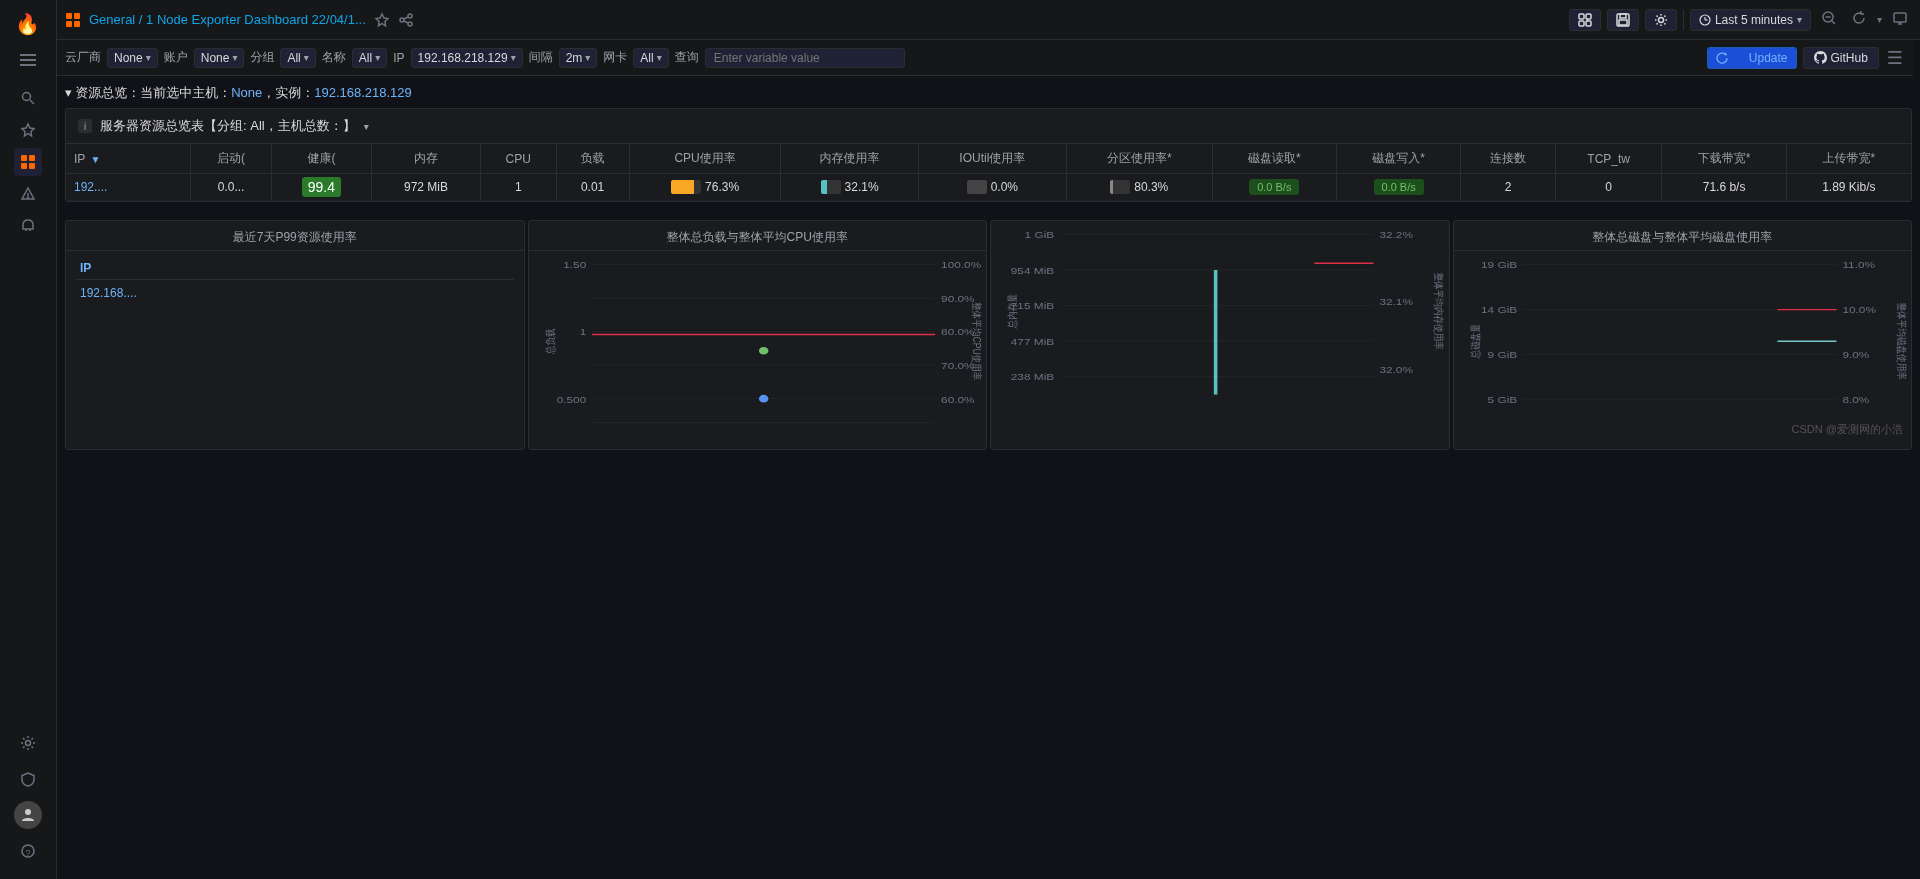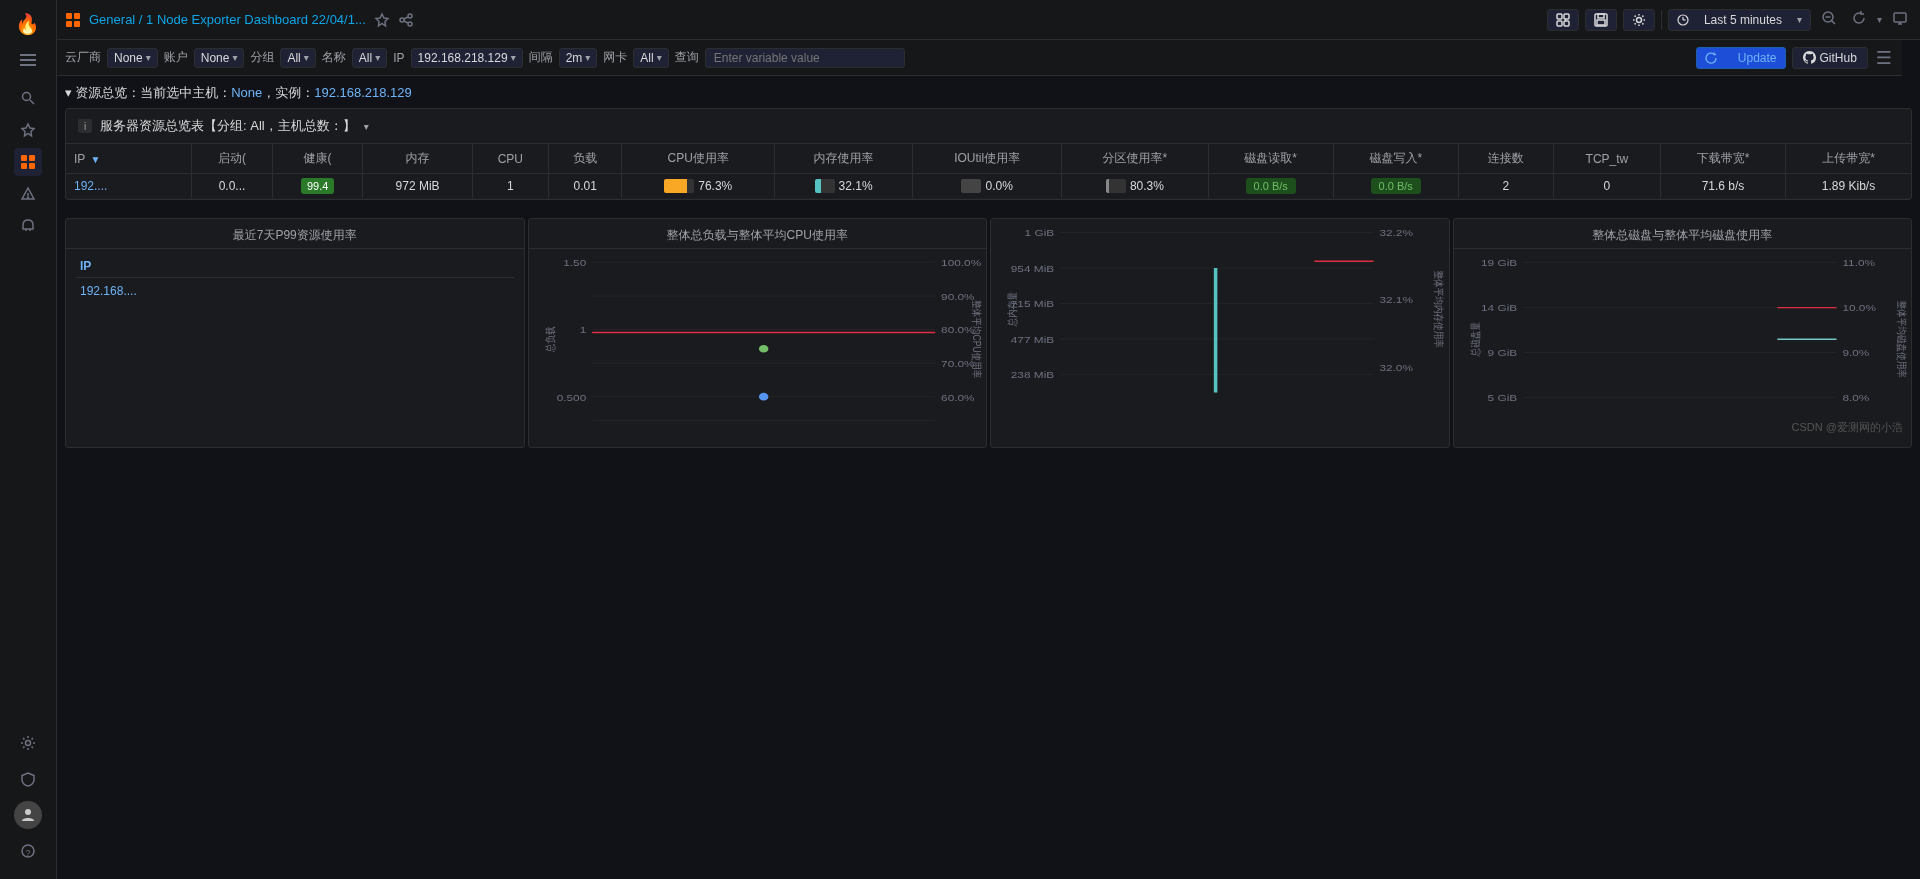--- a/index.html
+++ b/index.html
@@ -17,26 +17,26 @@
 
     
     .topnav {
       position: fixed; left: 57px; top: 0; right: 0; height: 40px;
       background: #161719; border-bottom: 1px solid #2c2d2f;
       display: flex; align-items: center; padding: 0 8px; gap: 8px; z-index: 99;
     }
     .topnav-title { font-size: 13px; color: #0ea5e9; white-space: nowrap; overflow: hidden; text-overflow: ellipsis; max-width: 340px; }
     .topnav-spacer { flex: 1; }
     .topnav-right { display: flex; align-items: center; gap: 6px; }
-    .topnav-btn { background: #1f2135; border: 1px solid #2c2d2f; color: #d8d9da; padding: 3px 8px; border-radius: 3px; cursor: pointer; font-size: 12px; display: flex; align-items: center; gap: 15px; }
+    .topnav-btn { background: #1f2135; border: 1px solid #2c2d2f; color: #d8d9da; padding: 3px 8px; border-radius: 3px; cursor: pointer; font-size: 12px; display: flex; align-items: center; gap: 4px; }
     .icon-btn { background: none; border: none; color: #6e7180; cursor: pointer; font-size: 16px; padding: 4px; }
 
     
     .varbar {
-      position: fixed; left: 57px; top: 40px; right: 18px; height: 36px;
+      position: fixed; left: 57px; top: 40px; right: 7px; height: 36px;
       background: #161719; border-bottom: 1px solid #2c2d2f;
       display: flex; align-items: center; padding: 0 8px; gap: 6px; z-index: 98;
     }
     .var-label { color: #9fa1a8; font-size: 12px; }
     .var-select { background: #1f2135; border: 1px solid #2c2d2f; color: #d8d9da; padding: 2px 6px; border-radius: 3px; cursor: pointer; font-size: 12px; display: flex; align-items: center; gap: 3px; }
     .var-input { background: #1f2135; border: 1px solid #2c2d2f; color: #6e7180; padding: 2px 8px; border-radius: 3px; font-size: 12px; flex: 1; max-width: 200px; }
     .update-btn { background: #1d4ed8; border: 1px solid #1e5fad; color: #6eb3f7; padding: 3px 8px; border-radius: 3px; cursor: pointer; font-size: 12px; display: flex; align-items: center; gap: 21px; }
     .github-btn { background: #1f2135; border: 1px solid #2c2d2f; color: #d8d9da; padding: 3px 10px; border-radius: 3px; cursor: pointer; font-size: 12px; display: flex; align-items: center; gap: 4px; }
     .varbar-menu { background: none; border: none; color: #6e7180; cursor: pointer; font-size: 18px; padding: 2px; }
 
@@ -57,21 +57,21 @@
     .panel-header { padding: 8px 12px; border-bottom: 1px solid #2c2d2f; display: flex; align-items: center; justify-content: space-between; }
     .panel-title { font-size: 13px; color: #d8d9da; }
     .panel-body { padding: 0; }
 
     
     .data-table { width: 100%; border-collapse: collapse; font-size: 12px; }
     .data-table th { background: #1a1b1e; color: #9fa1a8; padding: 6px 8px; border-bottom: 1px solid #2c2d2f; white-space: nowrap; text-align: center; border-right: 1px solid #2c2d2f; font-weight: normal; }
     .data-table th:first-child { text-align: left; }
     .data-table td { padding: 5px 8px; border-bottom: 1px solid #1e1f24; text-align: center; border-right: 1px solid #2c2d2f; white-space: nowrap; }
     .data-table td:first-child { text-align: left; }
-    .badge-bright-green { background: #2a7a2a; color: #fff; padding: 2px 6px; border-radius: 3px; font-size: 11px; }
+    .badge-bright-green { background: #2a7a2a; color: #fff; padding: 2px 6px; border-radius: 3px; font-size: 14px; }
     .badge-dark-green { background: #1c4f1c; color: #73bf69; padding: 2px 8px; border-radius: 3px; font-size: 11px; }
 
     .cpu-bar { display: flex; align-items: center; gap: 4px; justify-content: center; }
     .cpu-bar-inner { width: 30px; height: 14px; background: linear-gradient(to right, #f9a825 70%, #333 70%); border-radius: 2px; }
     .mem-bar-inner { width: 20px; height: 14px; background: linear-gradient(to right, #56c2c2 80%, #333 80%); border-radius: 2px; }
     .part-bar-inner { width: 20px; height: 14px; background: linear-gradient(to right, #777 100%, #333 0%); border-radius: 2px; }
 
     
     .panels-row { display: flex; gap: 3px; margin-top: 18px; }
     .panel-quarter { flex: 1; min-width: 0; background: #1a1b1e; border: 1px solid #2c2d2f; border-radius: 3px; height: 230px; overflow: hidden; }

